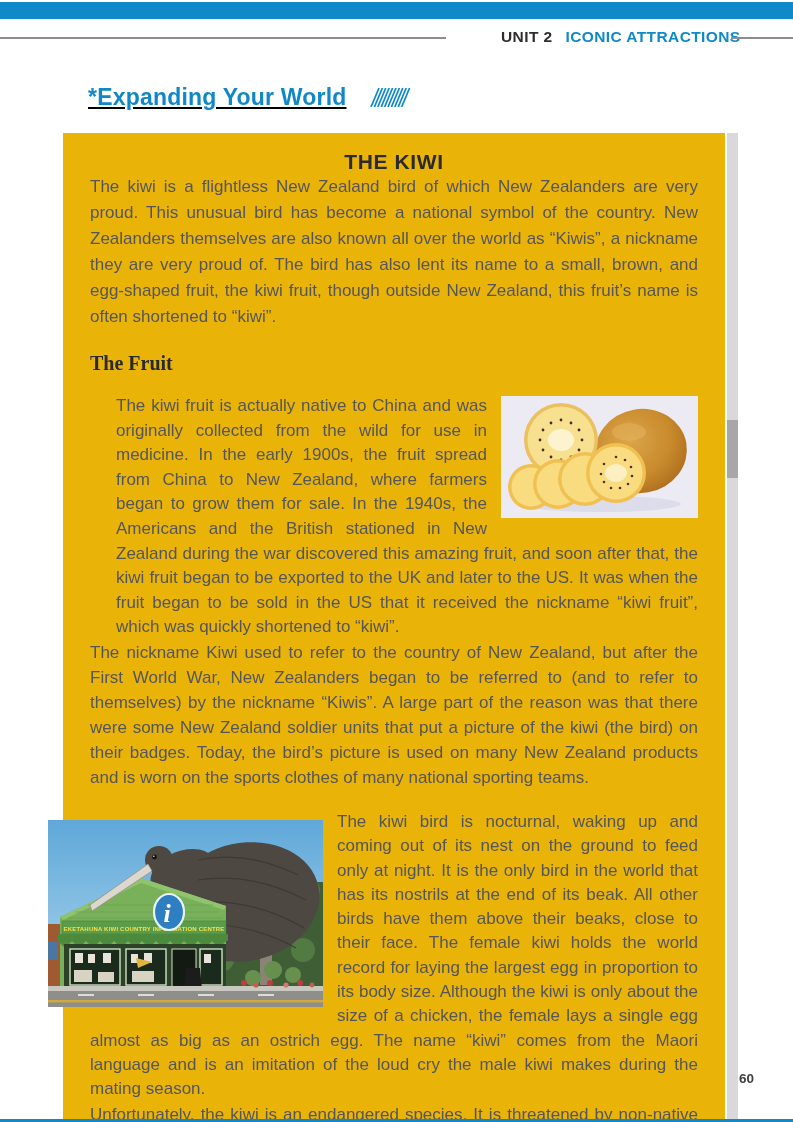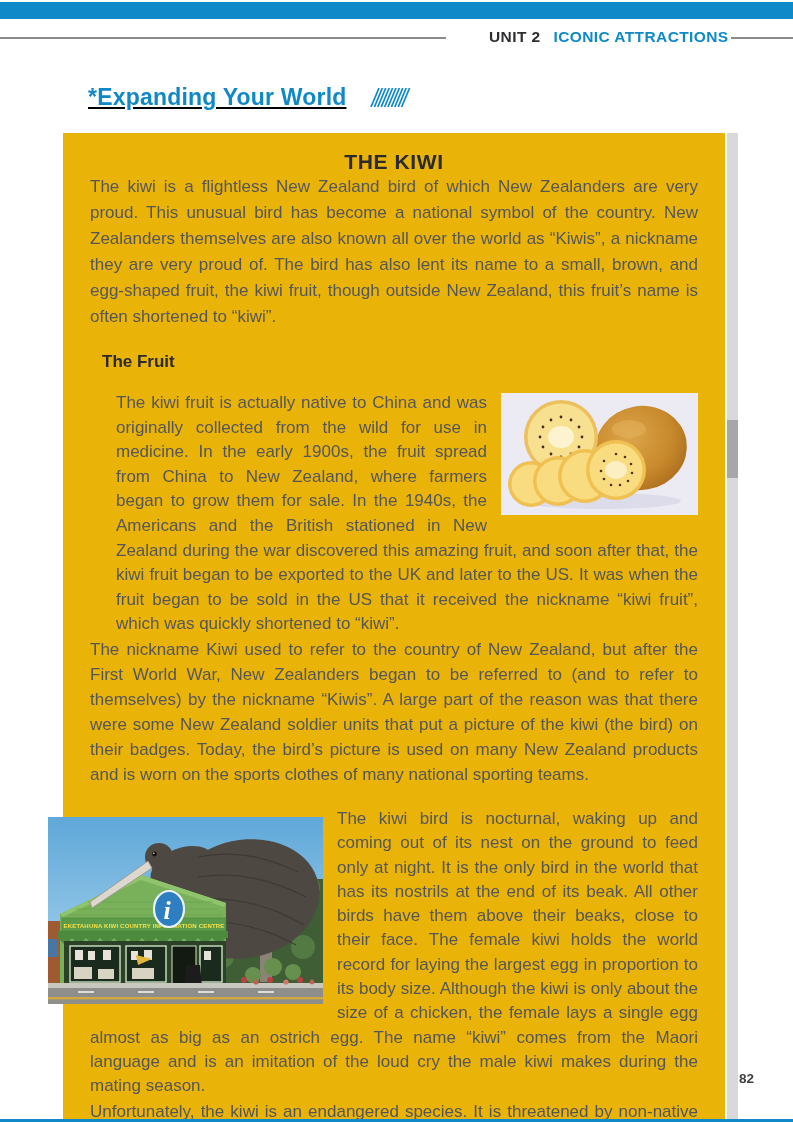--- a/index.html
+++ b/index.html
@@ -8,31 +8,31 @@
     font-family:"Liberation Sans",sans-serif;overflow:hidden;
   }
   .abs{position:absolute;}
   .top-bar{left:0;top:2px;width:793px;height:17px;background:#0f89c7;}
   .bottom-line{left:0;top:1119px;width:793px;height:3px;background:#0f89c7;}
   .header-line{height:2px;background:#8a8c8e;top:37px;}
   .line-left{left:0;width:446px;}
   .line-right{left:731px;width:62px;}
   .header-text{left:489px;top:28px;display:flex;gap:13px;align-items:baseline;
     font-weight:bold;font-size:15.5px;letter-spacing:.4px;}
-  .unit-label{color:#2d2e30;}
+  .unit-label{color:#2d2e30;margin-left:12px;}
   .unit-topic{color:#0f89c7;}
   .section-title{left:88px;top:84px;display:flex;align-items:center;gap:17px;text-decoration:underline;}
   .section-title-text{color:#1088c8;font-weight:bold;font-size:23px;letter-spacing:.2px;}
   .content-box{left:63px;top:133px;width:662px;height:1121px;background:#eab308;
     padding:0 27px;box-sizing:border-box;}
   .article-title{margin:17px 0 0;text-align:center;font-size:21px;font-weight:bold;
     letter-spacing:.6px;color:#2b2b2d;}
   .content-box p{font-size:17px;color:#55565a;text-align:justify;margin:0;}
   .intro{margin-top:16px;line-height:26px;}
-  .sub-heading{font-size:17px;font-weight:bold;color:#2b2b2d;margin:22px 12px 0;}
+  .sub-heading{font-size:20px;font-weight:bold;color:#2b2b2d;margin:22px 0 0;font-family:Liberation Serif, serif;}
   .para-fruit{margin-top:19px;line-height:24.6px;margin-left:26px;}
   .fruit-img{float:right;width:197px;height:122px;margin:2px 0 6px 14px;}
   .para-people{margin-top:17px;line-height:25px;}
   .para-bird{margin-top:20px;line-height:24.3px;}
   .bird-img{float:left;width:275px;height:187px;margin:10px 14px 6px -42px;}
   .outro{clear:both;margin-top:15px;line-height:25px;}
   .side-strip{left:727px;top:133px;width:11px;height:989px;background:#d9d9db;}
   .side-tab{position:absolute;left:0;top:287px;width:11px;height:58px;background:#a7a7a9;}
   .page-number{left:739px;top:1071px;font-size:13.5px;font-weight:bold;color:#3f3f41;}
   svg{display:block;}
@@ -245,15 +245,15 @@
     <p>The kiwi bird is nocturnal, waking up and coming out of its nest on the ground to feed only at night. It is the only bird in the world that has its nostrils at the end of its beak. All other birds have them above their beaks, close to their face. The female kiwi holds the world record for laying the largest egg in proportion to its body size. Although the kiwi is only about the size of a chicken, the female lays a single egg almost as big as an ostrich egg. The name “kiwi” comes from the Maori language and is an imitation of the loud cry the male kiwi makes during the mating season.</p>
   </div>
 
   <p class="outro">Unfortunately, the kiwi is an endangered species. It is threatened by non-native animals, such as cats and dogs, and by the loss of its habitat. Kiwis (the people) are doing their best to save the kiwi (the bird) and there are many programmes in place for this purpose. It would, indeed, be sad if New Zealand’s national symbol were to become extinct.</p>
 </div>
 
 <div class="abs side-strip">
   <div class="side-tab"></div>
 </div>
 
-<div class="abs page-number">82</div>
+<div class="abs page-number">60</div>
 
 <div class="abs bottom-line"></div>
 
 </body></html>

